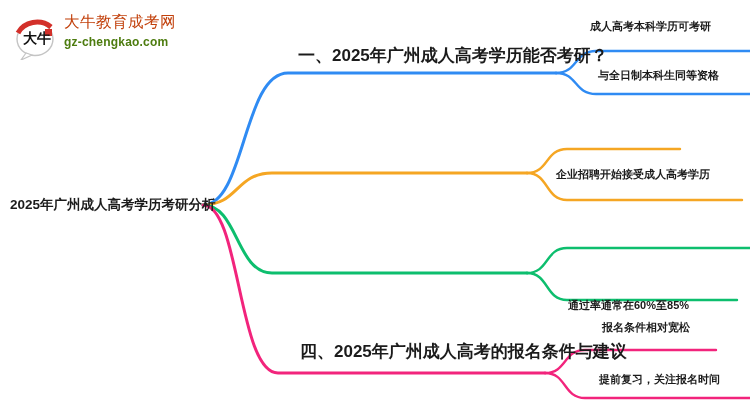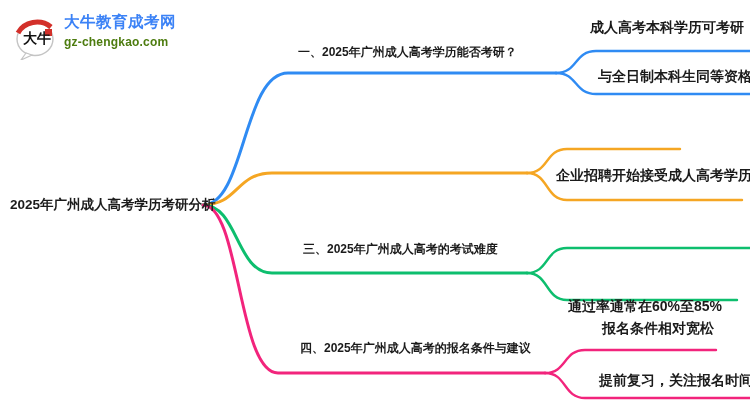--- a/index.html
+++ b/index.html
@@ -4,38 +4,38 @@
 <style>
   html,body{margin:0;padding:0;}
   body{
     width:750px;height:410px;background:#ffffff;overflow:hidden;position:relative;
     font-family:"Liberation Sans","DejaVu Sans",sans-serif;
   }
   .stage{position:absolute;inset:0;width:750px;height:410px;}
   svg.lines{position:absolute;left:0;top:0;}
   .txt{position:absolute;white-space:nowrap;color:#1b1b1b;font-weight:700;}
   .root-label{left:10px;top:196px;font-size:13.5px;}
-  .branch-label{font-size:12px;}
-  .leaf-label{font-size:14px;text-align:right;}
+  .branch-label{font-size:17px;}
+  .leaf-label{font-size:11px;text-align:right;}
   .b1l{left:298px;top:44px;}
   .b2l{left:303px;top:141px;}
   .b3l{left:303px;top:241px;}
   .b4l{left:300px;top:340px;}
   .b1c1{left:590px;top:19px;}
   .b1c2{left:598px;top:68px;}
   .b2c1{left:557px;top:121px;}
   .b2c2{left:556px;top:167px;}
   .b3c1{left:568px;top:221px;}
   .b3c2{left:568px;top:270px;margin-top:28px;}
   .b4c1{left:602px;top:320px;}
   .b4c2{left:599px;top:372px;}
   
   .brand{position:absolute;left:14px;top:12px;display:flex;align-items:flex-start;}
   .brand-text{margin-left:6px;}
-  .brand-name{font-size:15.5px;font-weight:700;color:#3b82f6;letter-spacing:.5px;}
+  .brand-name{font-size:15.5px;font-weight:400;color:#c2410c;letter-spacing:.5px;}
   .brand-domain{font-size:12px;font-weight:700;color:#4d7c0f;margin-top:2px;letter-spacing:.2px;}
   .logo-svg{display:block;}
 </style>
 </head>
 <body>
 
 <div class="stage">
 
   <svg class="lines" width="750" height="410" viewBox="0 0 750 410" fill="none" stroke-linecap="round">
 
@@ -66,21 +66,20 @@
     </svg>
     <div class="brand-text">
       <div class="brand-name">大牛教育成考网</div>
       <div class="brand-domain">gz-chengkao.com</div>
     </div>
   </div>
 
   <div class="txt root-label">2025年广州成人高考学历考研分析</div>
 
   <div class="txt branch-label b1l">一、2025年广州成人高考学历能否考研？</div>
-  <div class="txt branch-label b3l">三、2025年广州成人高考的考试难度</div>
   <div class="txt branch-label b4l">四、2025年广州成人高考的报名条件与建议</div>
 
   <div class="txt leaf-label b1c1">成人高考本科学历可考研</div>
   <div class="txt leaf-label b1c2">与全日制本科生同等资格</div>
   <div class="txt leaf-label b2c2">企业招聘开始接受成人高考学历</div>
   <div class="txt leaf-label b3c2">通过率通常在60%至85%</div>
   <div class="txt leaf-label b4c1">报名条件相对宽松</div>
   <div class="txt leaf-label b4c2">提前复习，关注报名时间</div>
 
 </div>

